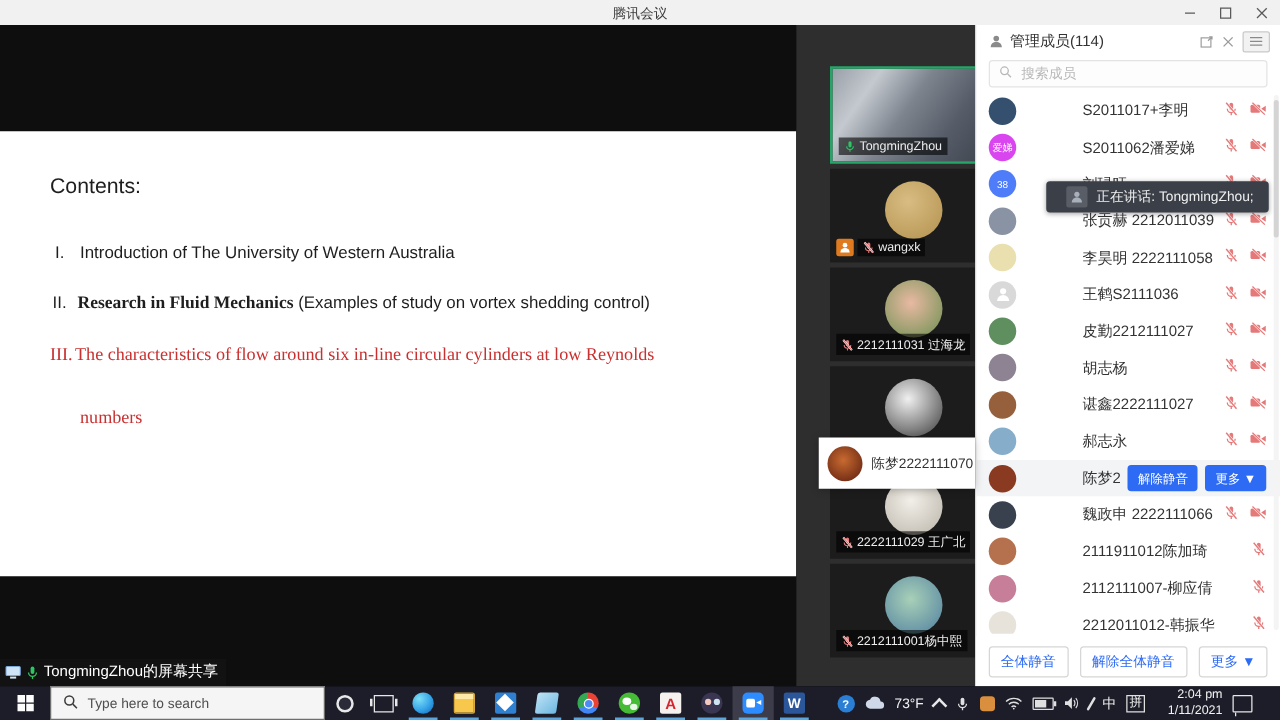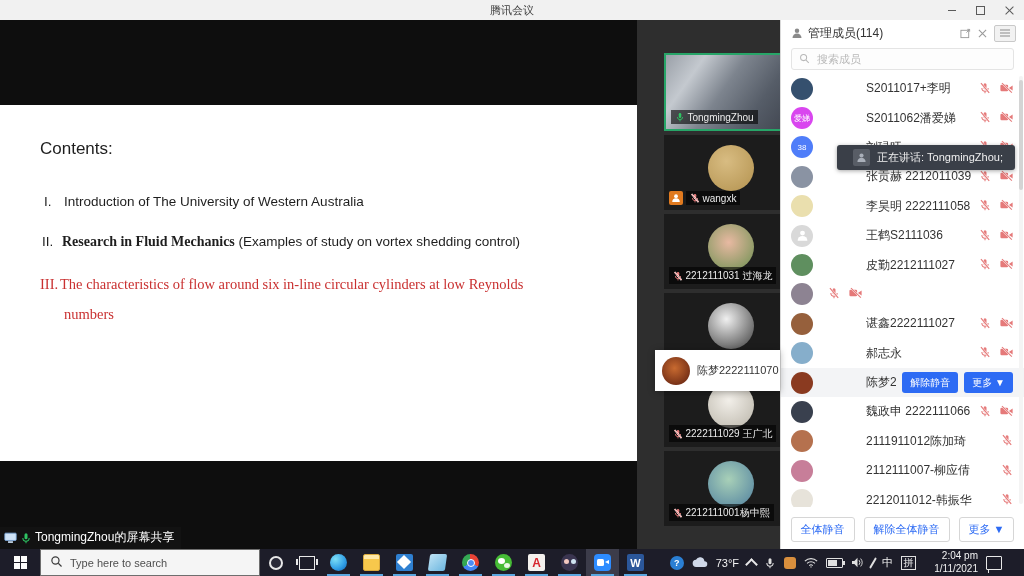--- a/index.html
+++ b/index.html
@@ -173,21 +173,21 @@
         <div class="sl-heading">Contents:</div>
         <div class="sl-item sl-i">
           <span class="sl-num">I.</span><span>Introduction of The University of Western Australia</span>
         </div>
         <div class="sl-item sl-ii">
           <span class="sl-num">II.</span><span class="sl-bold">Research in Fluid Mechanics</span><span> (Examples of study on vortex shedding control)</span>
         </div>
         <div class="sl-item sl-iii" id="sl3a" style="color: rgb(201, 48, 48);">
           <span class="sl-num">III.</span><span>The characteristics of flow around six in-line circular cylinders at low Reynolds</span>
         </div>
-        <div class="sl-item sl-iii-l2" id="sl3b" style="color: rgb(201, 48, 48);">numbers</div>
+        <div class="sl-item sl-iii-l2" id="sl3b" style="color: rgb(201, 48, 48); margin-top: 20px;">numbers</div>
       </div>
       <div class="share-badge">
         <span class="ic">
             <svg width="13" height="12" viewBox="0 0 16 14">
               <rect x="1" y="1" width="14" height="9" rx="1" fill="#cfe3f7" stroke="#7aa8dc"></rect>
               <rect x="5" y="11" width="6" height="2" fill="#cfe3f7"></rect>
             </svg>
           </span>
         <span class="ic" id="badge-mic">
             <svg width="12" height="12" viewBox="0 0 16 16">
@@ -468,20 +468,21 @@
               <i><svg width="13" height="12" viewBox="0 0 16 14">
  <rect x="0.5" y="3" width="9.5" height="8" rx="1.5" fill="#e57979"></rect>
  <path d="M11 7l4.5-3v6z" fill="#e57979"></path>
  <line x1="2.4" y1="1" x2="14.6" y2="12.8" stroke="#fff" stroke-width="2.2"></line>
  <line x1="2.4" y1="1" x2="14.6" y2="12.8" stroke="#e57979" stroke-width="1.3"></line>
                 </svg></i>
             </span>
           </div>
           <div class="m-row">
             <span class="m-avatar" style="background: rgb(141, 131, 146);"></span>
+            <span class="m-name">胡志杨</span>
             <span class="m-icons">
               <i><svg width="12" height="12" viewBox="0 0 16 16">
  <rect x="6" y="1.5" width="4" height="8" rx="2" fill="#e57979"></rect>
  <path d="M3.8 8a4.2 4.2 0 0 0 8.4 0" fill="none" stroke="#e57979" stroke-width="1.4"></path>
  <line x1="8" y1="12.4" x2="8" y2="15" stroke="#e57979" stroke-width="1.4"></line>
  <line x1="2.6" y1="1.6" x2="13.6" y2="14.6" stroke="#fff" stroke-width="2.6"></line>
  <line x1="2.6" y1="1.6" x2="13.6" y2="14.6" stroke="#e57979" stroke-width="1.5"></line>
                 </svg></i>
               <i><svg width="13" height="12" viewBox="0 0 16 14">
  <rect x="0.5" y="3" width="9.5" height="8" rx="1.5" fill="#e57979"></rect>

